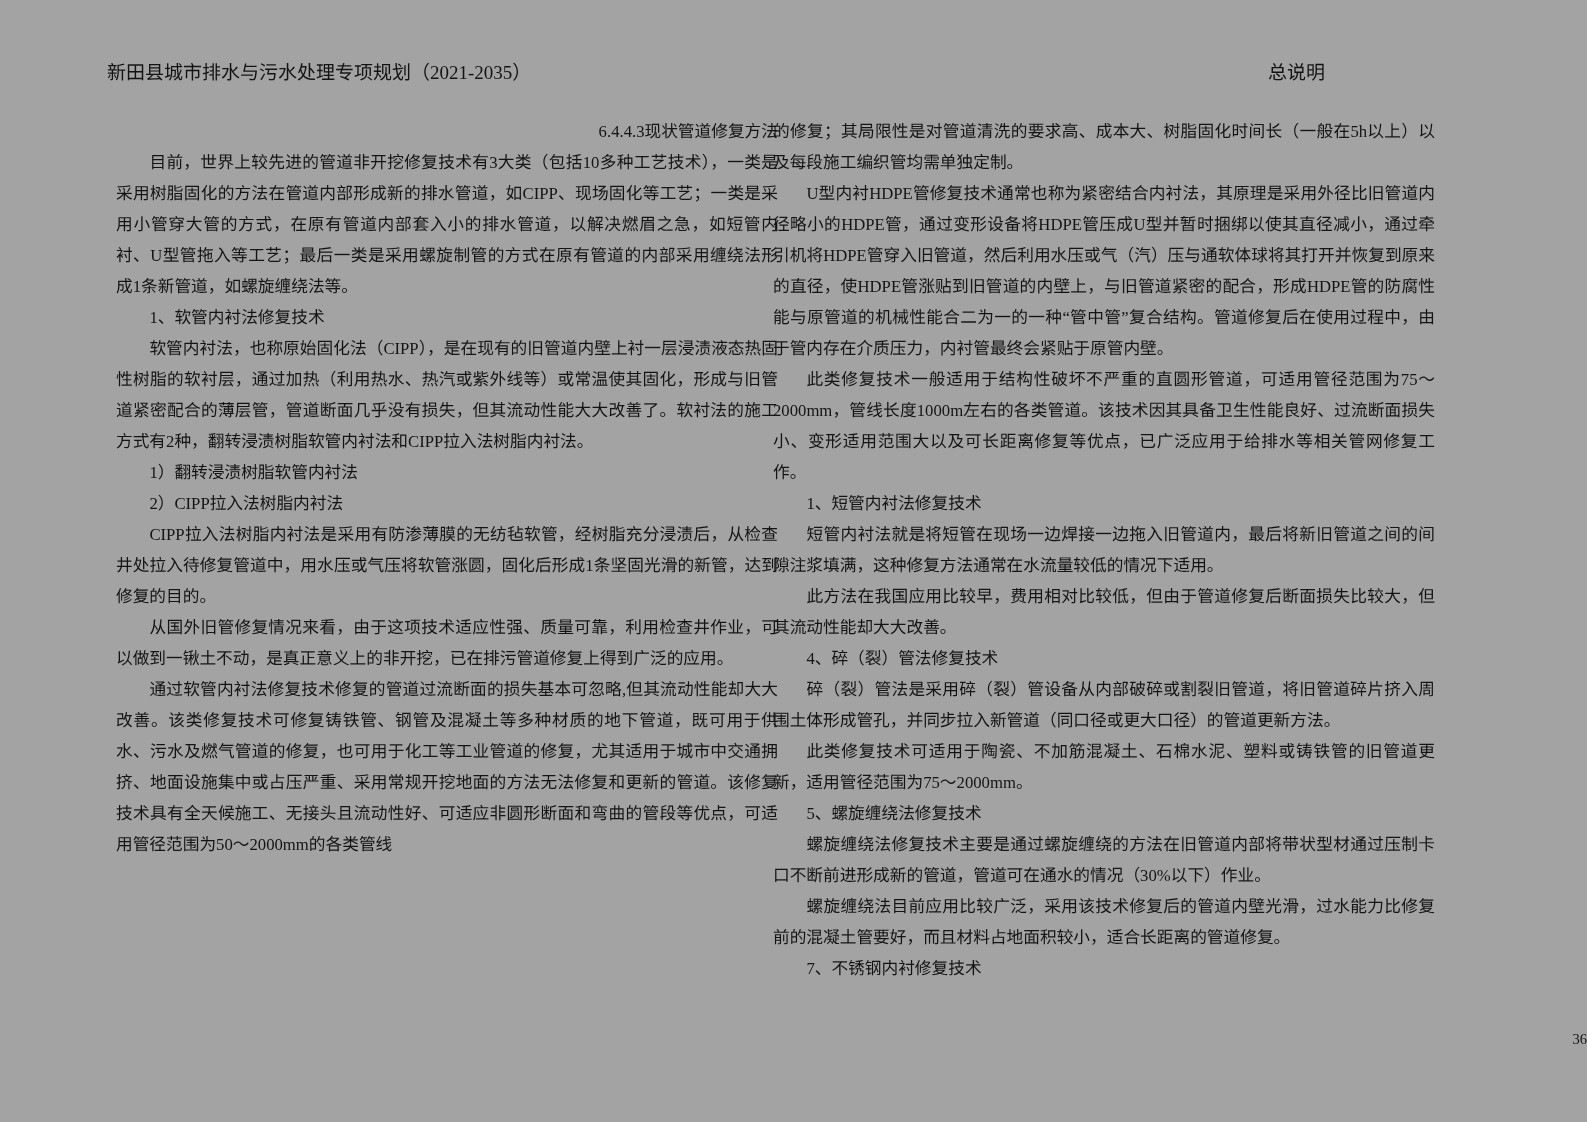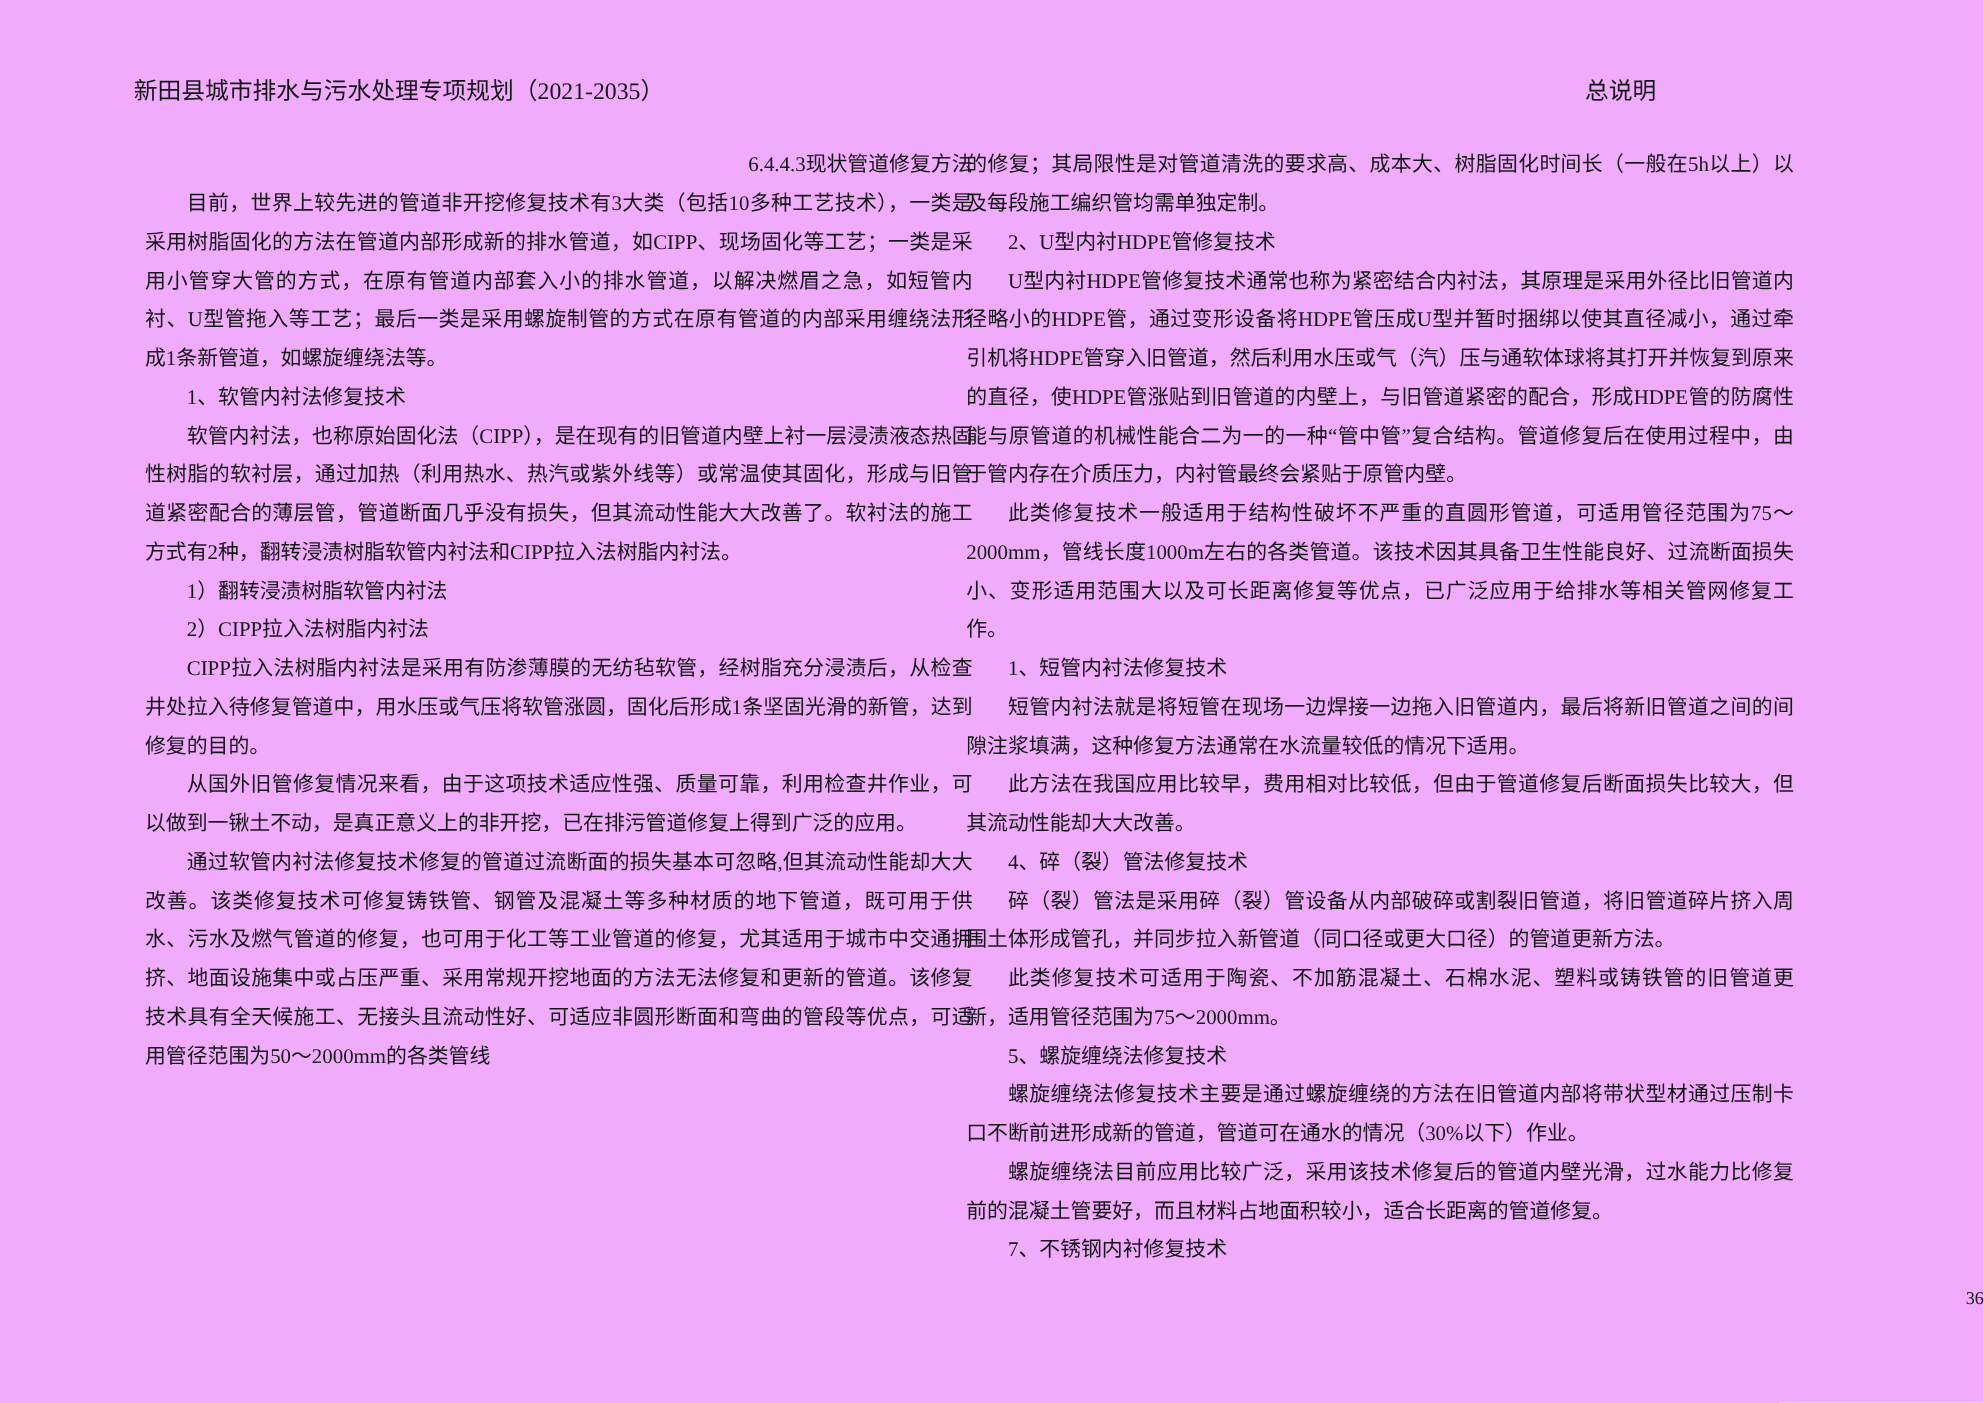--- a/index.html
+++ b/index.html
@@ -11,21 +11,21 @@
     width: 1587px;
     height: 1122px;
     position: relative;
     overflow: hidden;
     font-family: "Liberation Serif", "DejaVu Serif", serif;
     color: #141414;
   }
   .page {
     position: absolute;
     inset: 0;
-    background: #f0abfc;
+    background: #a3a3a3;
   }
   .header-left {
     position: absolute;
     left: 107px;
     top: 57px;
     font-size: 19px;
     white-space: nowrap;
   }
   .header-right {
     position: absolute;
@@ -79,21 +79,20 @@
       <p class="para paragraph">软管内衬法，也称原始固化法（CIPP），是在现有的旧管道内壁上衬一层浸渍液态热固性树脂的软衬层，通过加热（利用热水、热汽或紫外线等）或常温使其固化，形成与旧管道紧密配合的薄层管，管道断面几乎没有损失，但其流动性能大大改善了。软衬法的施工方式有2种，翻转浸渍树脂软管内衬法和CIPP拉入法树脂内衬法。</p>
       <p class="para subhead">1）翻转浸渍树脂软管内衬法</p>
       <p class="para subhead">2）CIPP拉入法树脂内衬法</p>
       <p class="para paragraph">CIPP拉入法树脂内衬法是采用有防渗薄膜的无纺毡软管，经树脂充分浸渍后，从检查井处拉入待修复管道中，用水压或气压将软管涨圆，固化后形成1条坚固光滑的新管，达到修复的目的。</p>
       <p class="para paragraph">从国外旧管修复情况来看，由于这项技术适应性强、质量可靠，利用检查井作业，可以做到一锹土不动，是真正意义上的非开挖，已在排污管道修复上得到广泛的应用。</p>
       <p class="para paragraph">通过软管内衬法修复技术修复的管道过流断面的损失基本可忽略,但其流动性能却大大改善。该类修复技术可修复铸铁管、钢管及混凝土等多种材质的地下管道，既可用于供水、污水及燃气管道的修复，也可用于化工等工业管道的修复，尤其适用于城市中交通拥挤、地面设施集中或占压严重、采用常规开挖地面的方法无法修复和更新的管道。该修复技术具有全天候施工、无接头且流动性好、可适应非圆形断面和弯曲的管段等优点，可适用管径范围为50～2000mm的各类管线</p>
     </div>
 
   <div class="col col-right" id="col-right">
       <p class="para continuation">的修复；其局限性是对管道清洗的要求高、成本大、树脂固化时间长（一般在5h以上）以及每段施工编织管均需单独定制。</p>
-      <p class="para subhead">2、U型内衬HDPE管修复技术</p>
       <p class="para paragraph">U型内衬HDPE管修复技术通常也称为紧密结合内衬法，其原理是采用外径比旧管道内径略小的HDPE管，通过变形设备将HDPE管压成U型并暂时捆绑以使其直径减小，通过牵引机将HDPE管穿入旧管道，然后利用水压或气（汽）压与通软体球将其打开并恢复到原来的直径，使HDPE管涨贴到旧管道的内壁上，与旧管道紧密的配合，形成HDPE管的防腐性能与原管道的机械性能合二为一的一种“管中管”复合结构。管道修复后在使用过程中，由于管内存在介质压力，内衬管最终会紧贴于原管内壁。</p>
       <p class="para paragraph">此类修复技术一般适用于结构性破坏不严重的直圆形管道，可适用管径范围为75～2000mm，管线长度1000m左右的各类管道。该技术因其具备卫生性能良好、过流断面损失小、变形适用范围大以及可长距离修复等优点，已广泛应用于给排水等相关管网修复工作。</p>
       <p class="para subhead">1、短管内衬法修复技术</p>
       <p class="para paragraph">短管内衬法就是将短管在现场一边焊接一边拖入旧管道内，最后将新旧管道之间的间隙注浆填满，这种修复方法通常在水流量较低的情况下适用。</p>
       <p class="para paragraph">此方法在我国应用比较早，费用相对比较低，但由于管道修复后断面损失比较大，但其流动性能却大大改善。</p>
       <p class="para subhead">4、碎（裂）管法修复技术</p>
       <p class="para paragraph">碎（裂）管法是采用碎（裂）管设备从内部破碎或割裂旧管道，将旧管道碎片挤入周围土体形成管孔，并同步拉入新管道（同口径或更大口径）的管道更新方法。</p>
       <p class="para paragraph">此类修复技术可适用于陶瓷、不加筋混凝土、石棉水泥、塑料或铸铁管的旧管道更新，适用管径范围为75～2000mm。</p>
       <p class="para subhead">5、螺旋缠绕法修复技术</p>
       <p class="para paragraph">螺旋缠绕法修复技术主要是通过螺旋缠绕的方法在旧管道内部将带状型材通过压制卡口不断前进形成新的管道，管道可在通水的情况（30%以下）作业。</p>

